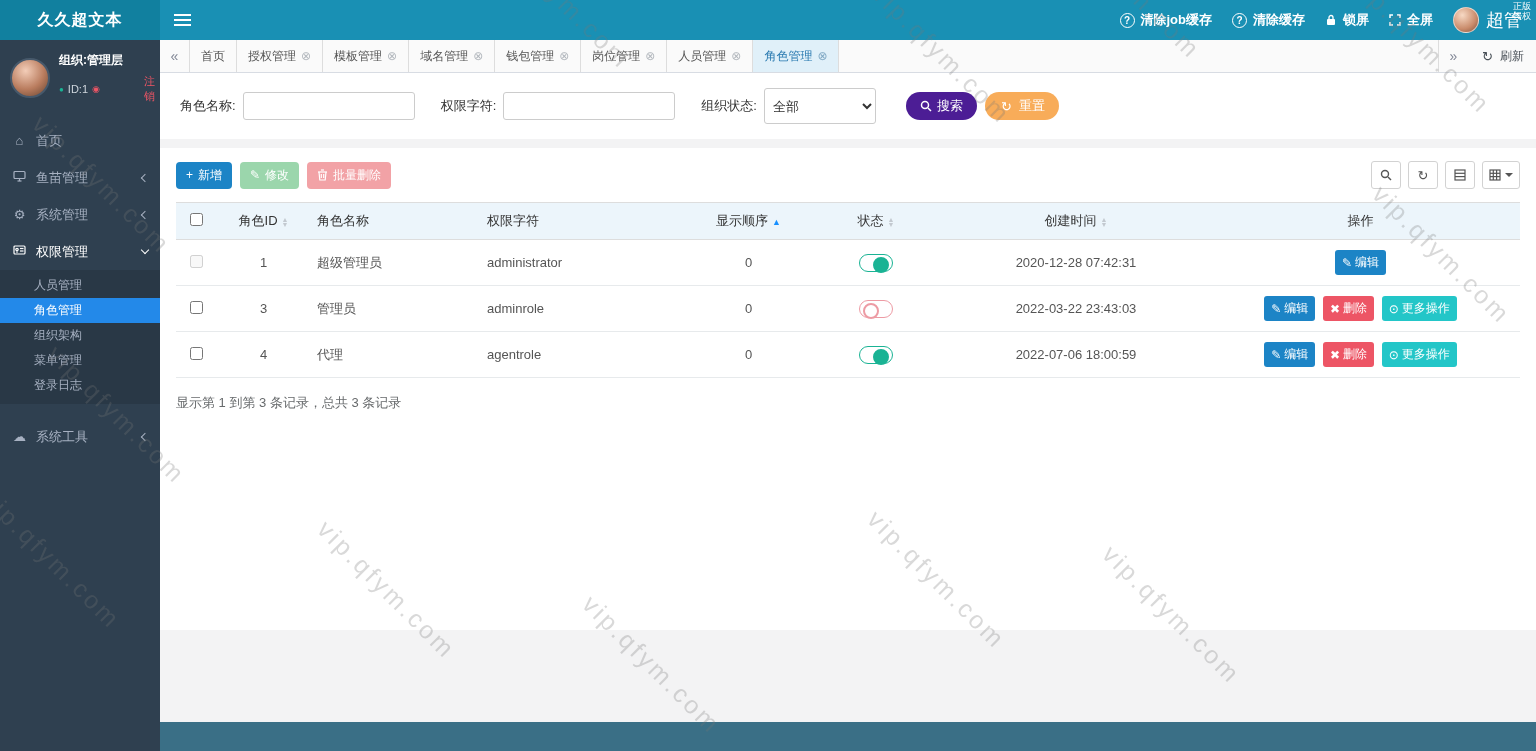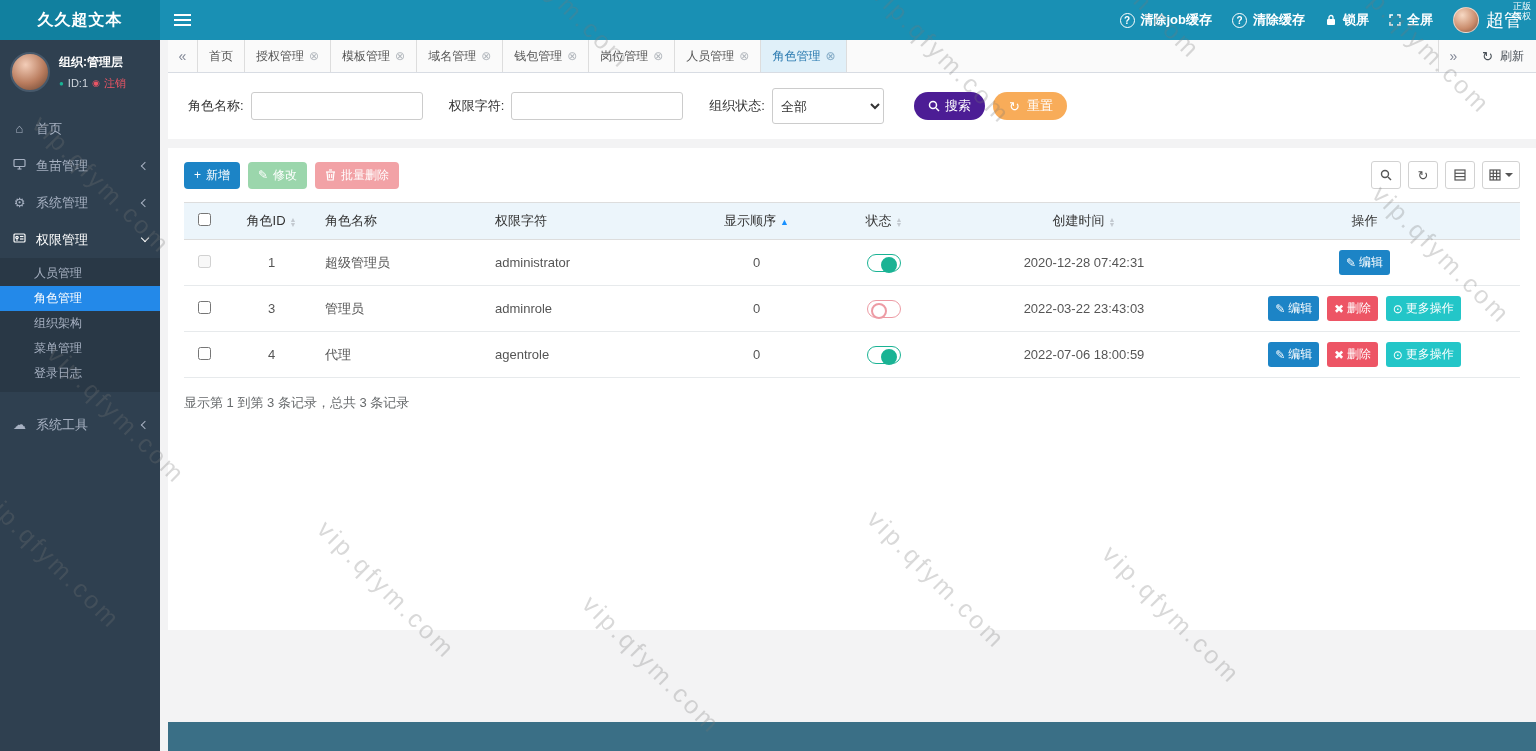--- a/index.html
+++ b/index.html
@@ -20,32 +20,32 @@
   .top-action { display: inline-flex; align-items: center; gap: 6px; font-size: 13px; font-weight: bold; cursor: pointer; white-space: nowrap; }
   .qicon { width: 15px; height: 15px; border: 1.5px solid #fff; border-radius: 50%; font-size: 10px; font-weight: bold; display: inline-flex; align-items: center; justify-content: center; }
   .svg-icon { display: inline-flex; align-items: center; }
   .topuser { display: inline-flex; align-items: center; gap: 7px; cursor: pointer; }
   .avatar-sm { width: 26px; height: 26px; border-radius: 50%; border: 1px solid rgba(255,255,255,.6);
     background: radial-gradient(circle at 35% 30%, #f7d9c4, #c98b6b 60%, #7c4f3a); }
   .topuser-name { font-size: 18px; font-weight: normal; }
   .license { position: absolute; top: 1px; right: 2px; width: 24px; font-size: 9px; line-height: 1.15; text-align: center; color: #fff; opacity: .95; }
 
   
-  .body-row { flex: 1; display: flex; min-height: 0; gap: 8px; }
+  .body-row { flex: 1; display: flex; min-height: 0; }
 
   
   .sidebar { width: 160px; flex: 0 0 160px; background: #2f4050; color: #a7b1c2; display: flex; flex-direction: column; }
   .profile { padding: 12px 10px 14px 10px; display: flex; gap: 9px; align-items: center; }
   .avatar-lg { width: 40px; height: 40px; flex: 0 0 40px; border-radius: 50%; border: 2px solid #47596b;
     background: radial-gradient(circle at 38% 30%, #f3cdb8, #b97c5e 55%, #64422f); }
   .profile-org { color: #fff; font-size: 12px; font-weight: bold; margin-bottom: 5px; }
   .profile-line2 { font-size: 11px; display: flex; align-items: center; gap: 4px; color: #cfd6dd; }
   .dot-green { color: #1ab394; font-size: 8px; }
   .logout-icon { color: #ed5565; font-size: 9px; }
-  .logout-label { color: #ed5565; cursor: pointer; }
+  .logout-label { color: #ed5565; cursor: pointer; margin-left: 40px; }
   .menu { flex: 1; font-size: 13px; padding-top: 4px; }
   .menu-item { height: 37px; display: flex; align-items: center; gap: 9px; padding: 0 12px; cursor: pointer; color: #a7b1c2; }
   .menu-item .mi-label { flex: 1; }
   .menu-item.active-parent { color: #fff; }
   .u-icon { font-size: 13px; width: 15px; text-align: center; display: inline-block; }
   .chev { width: 6px; height: 6px; border-right: 1.5px solid currentColor; border-bottom: 1.5px solid currentColor; display: inline-block; }
   .chev.left { transform: rotate(135deg); }
   .chev.down { transform: rotate(45deg); margin-top: -3px; }
   .submenu { background: #293846; padding: 3px 0 6px 0; }
   .submenu-item { height: 25px; line-height: 25px; padding-left: 34px; font-size: 12px; color: #a7b1c2; cursor: pointer; }

